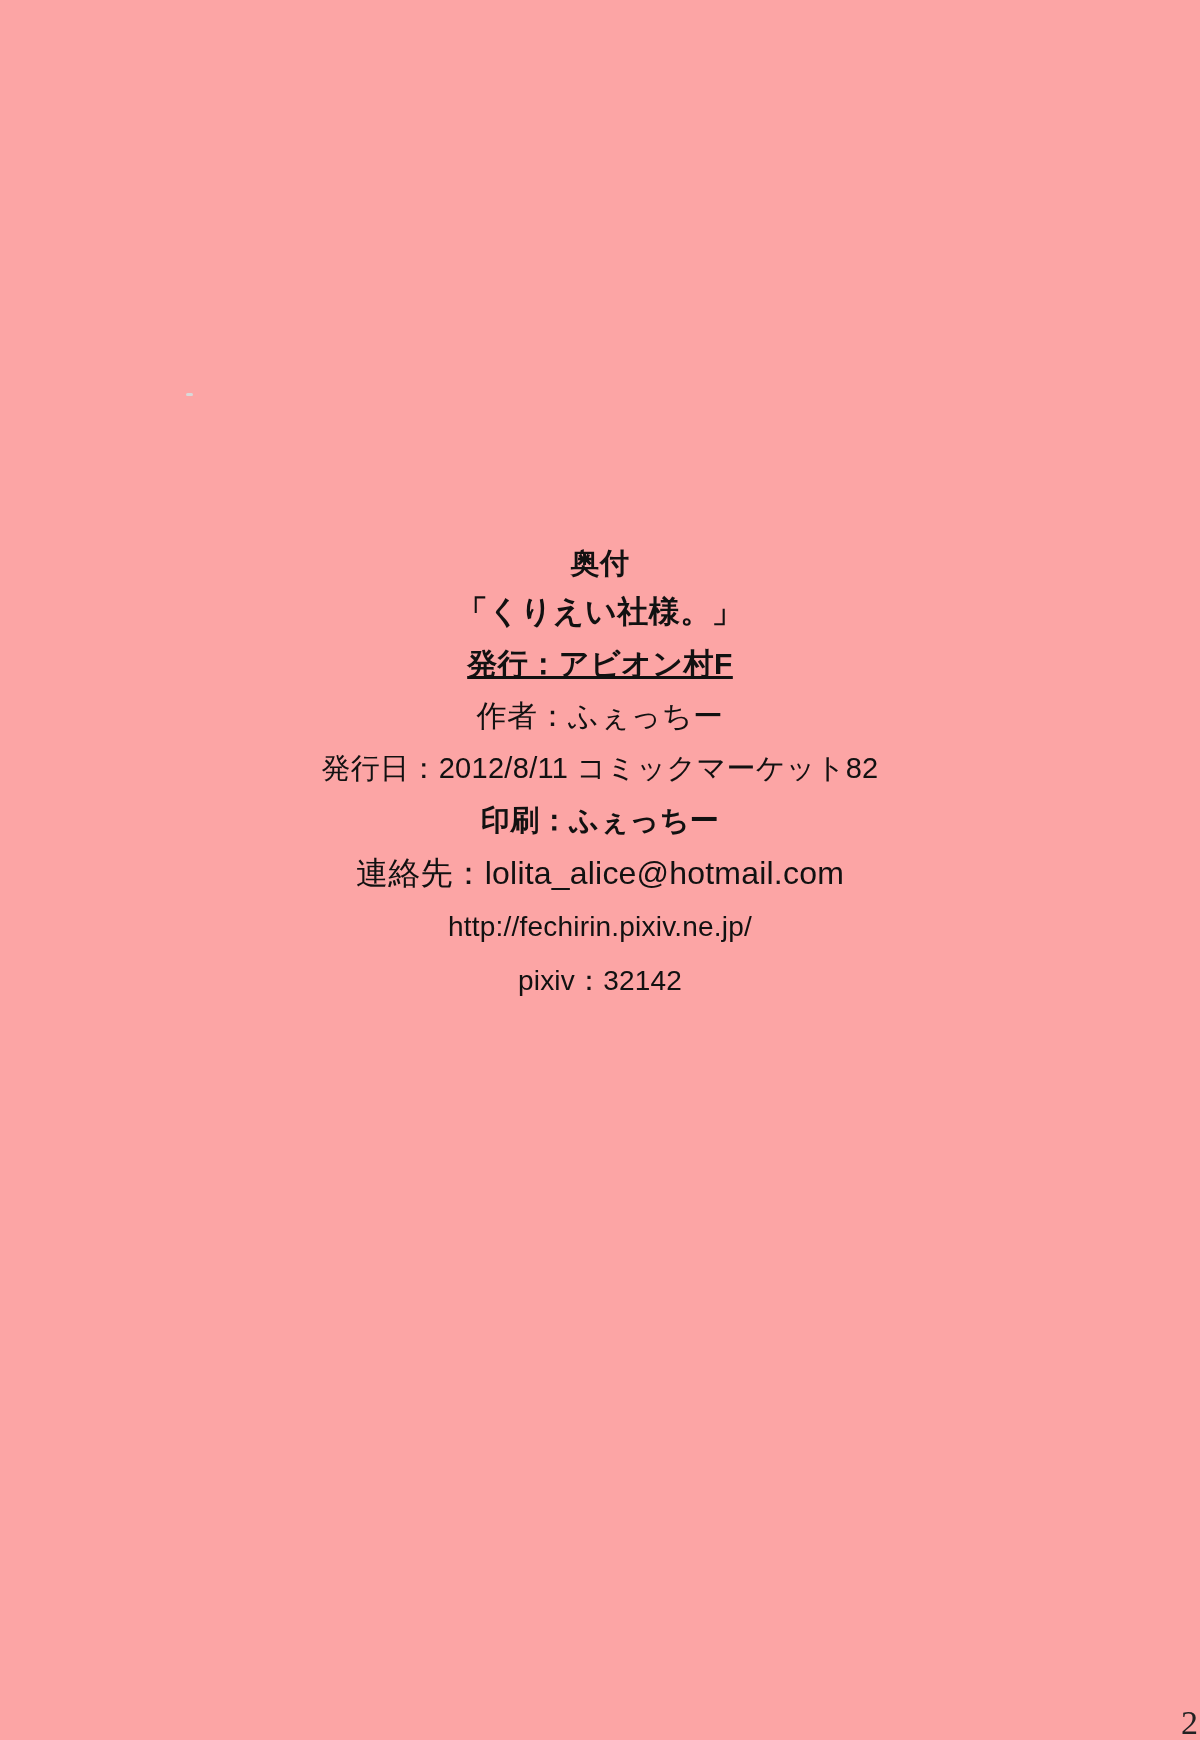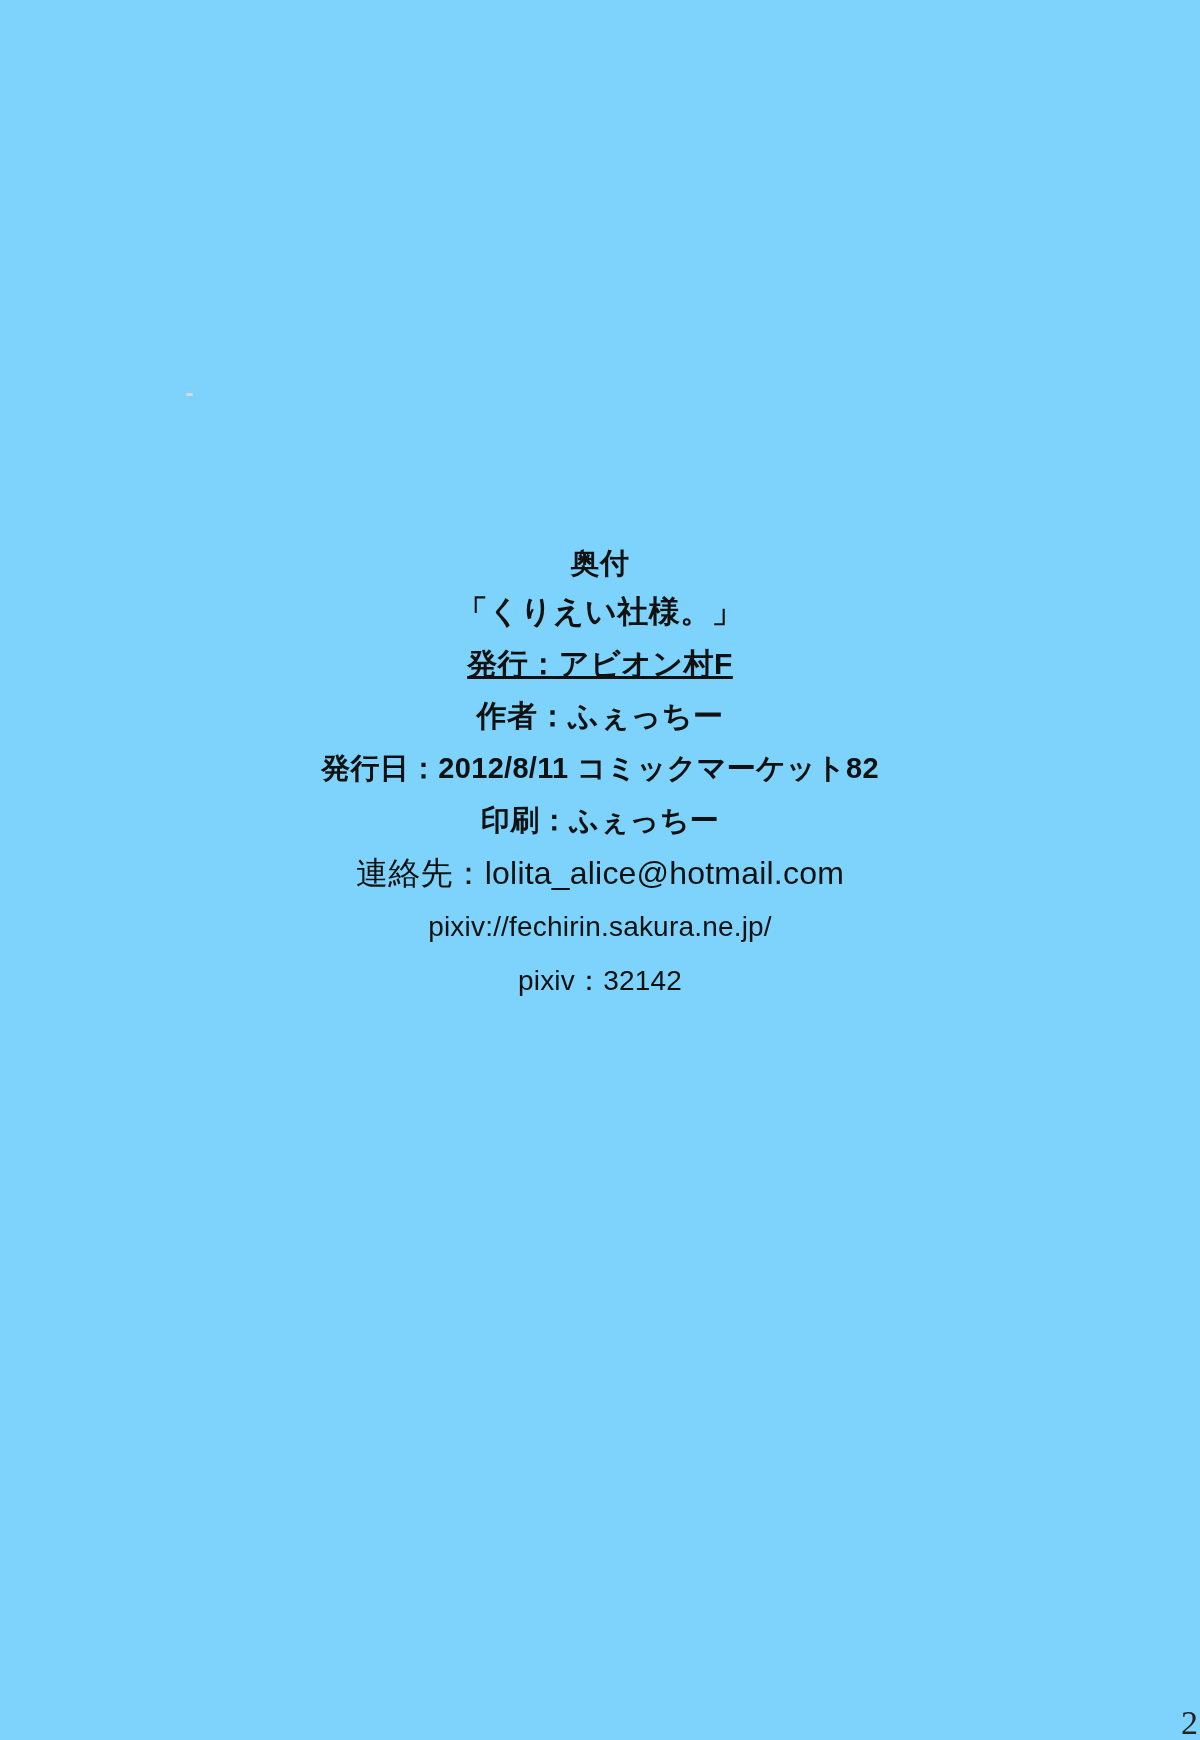--- a/index.html
+++ b/index.html
@@ -15,21 +15,21 @@
     position: relative;
     overflow: hidden;
   }
 
   .page {
     position: absolute;
     left: 0;
     top: 0;
     width: 1200px;
     height: 1740px;
-    background: #7dd3fc;
+    background: #fca5a5;
   }
 
   
   .speck {
     position: absolute;
     left: 186px;
     top: 393px;
     width: 7px;
     height: 3px;
     background: #d9d9d9;
@@ -64,27 +64,27 @@
   }
   .l-pub {
     font-size: 30px;
     font-weight: bold;
     letter-spacing: 0.5px;
     line-height: 52px;
     text-decoration: underline;
   }
   .l-author {
     font-size: 30px;
-    font-weight: bold;
+    font-weight: normal;
     letter-spacing: 0.5px;
     line-height: 52px;
   }
   .l-date {
     font-size: 29px;
-    font-weight: bold;
+    font-weight: normal;
     letter-spacing: 0.3px;
     line-height: 52px;
   }
   .l-print {
     font-size: 29px;
     font-weight: bold;
     letter-spacing: 0.5px;
     line-height: 52px;
   }
   .l-contact {
@@ -120,19 +120,19 @@
   <div class="speck"></div>
 
   <div class="colophon">
     <span class="line l-heading">奥付</span>
     <span class="line l-title">「くりえい社様。」</span>
     <span class="line l-pub">発行：アビオン村F</span>
     <span class="line l-author">作者：ふぇっちー</span>
     <span class="line l-date">発行日：2012/8/11 コミックマーケット82</span>
     <span class="line l-print">印刷：ふぇっちー</span>
     <span class="line l-contact">連絡先：lolita_alice@hotmail.com</span>
-    <span class="line l-url">pixiv://fechirin.sakura.ne.jp/</span>
+    <span class="line l-url">http://fechirin.pixiv.ne.jp/</span>
     <span class="line l-pixiv">pixiv：32142</span>
   </div>
 
   <div class="page-number">2</div>
 
 </div>
 
 </body></html>

